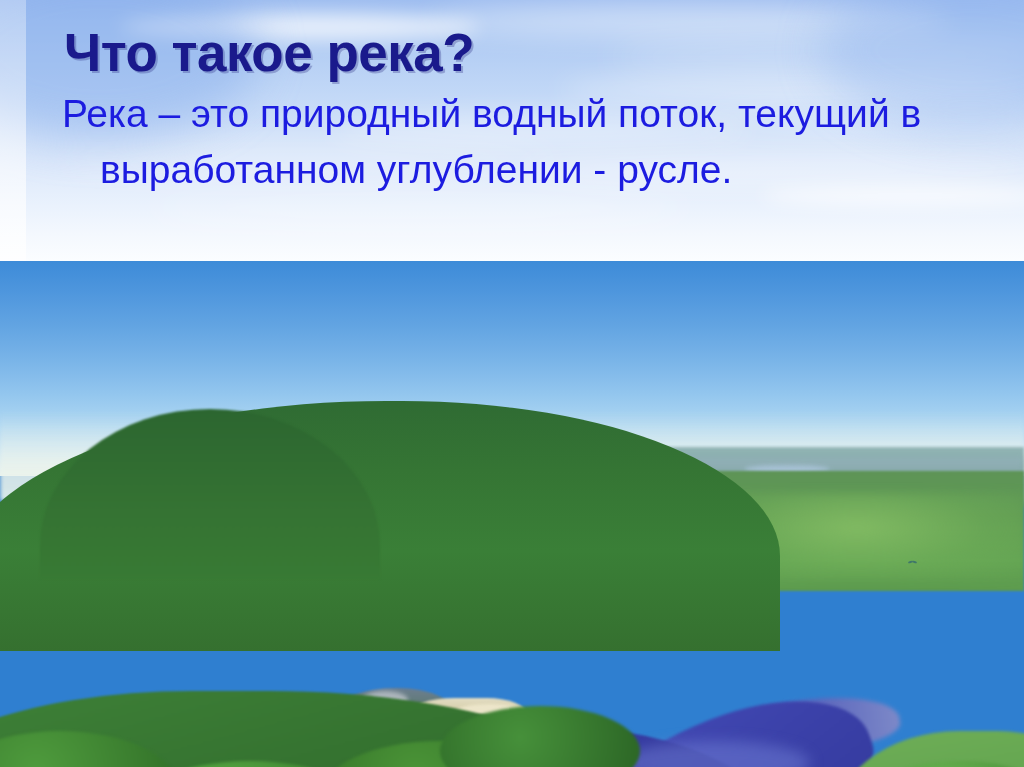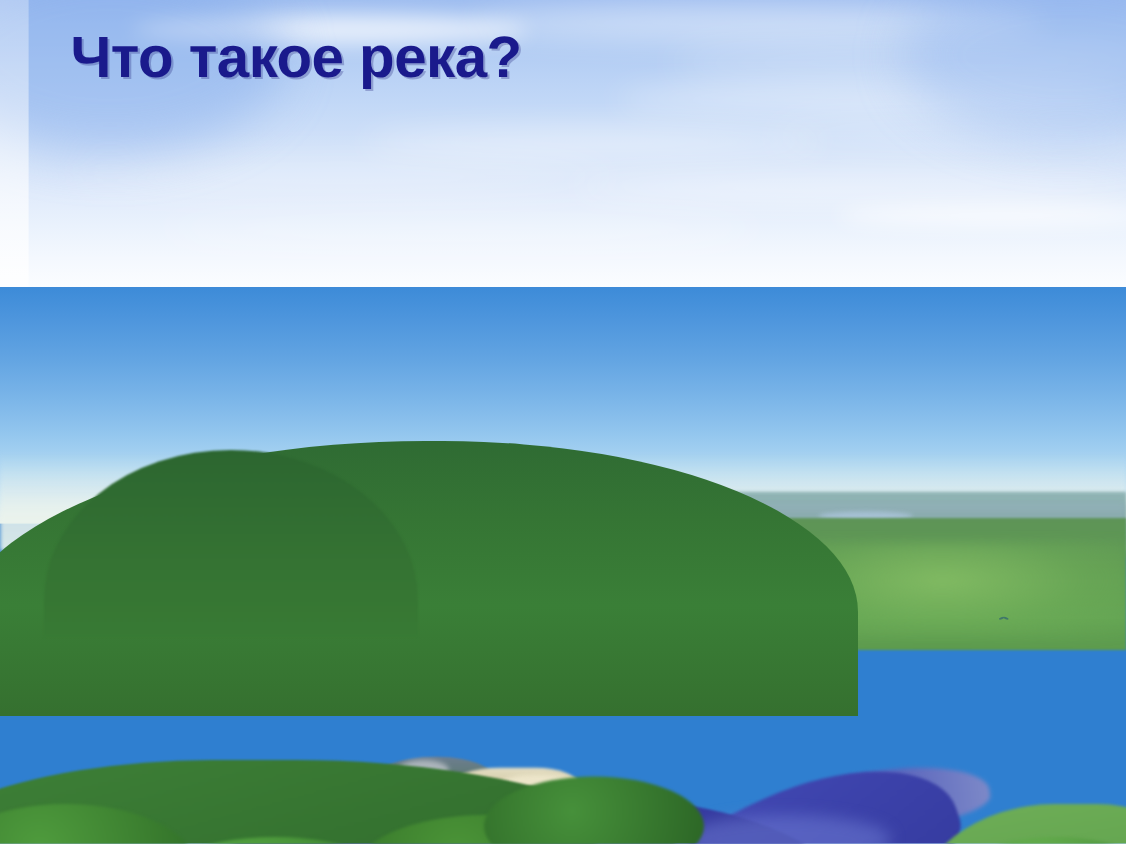--- a/index.html
+++ b/index.html
@@ -345,20 +345,25 @@
     <div class="cloud" style="left:760px;  top:186px; width:300px; height:20px;"></div>
     <div class="cloud faint" style="left:140px;  top:196px; width:560px; height:32px;"></div>
     <div class="tint" style="left:-60px; top:-40px; width:320px; height:180px; background:rgba(130,170,235,0.45);"></div>
     <div class="tint" style="left:820px; top:-30px; width:300px; height:160px; background:rgba(140,178,238,0.35);"></div>
 
     <div id="header-left-wash"></div>
 
     <div id="header-text">
       <h1 id="slide-title">Что такое река?</h1>
 
+      <p id="slide-body">
+        <span class="first-line-pull">Река – это природный водный поток,</span>
+        <span>текущий в выработанном углублении -</span>
+        <span>русле.</span>
+      </p>
     </div>
   </div>
 
   <div id="photo">
 
     <div id="photo-sky"></div>
     <div id="photo-haze"></div>
     <div id="bird"></div>
 
     <div id="far-forest"></div>

